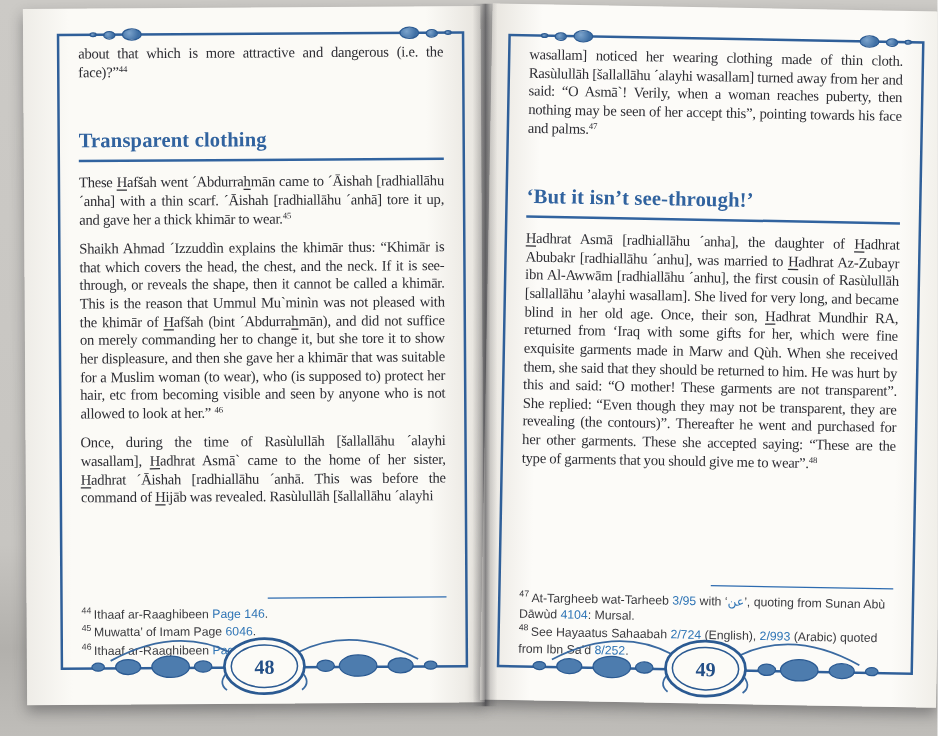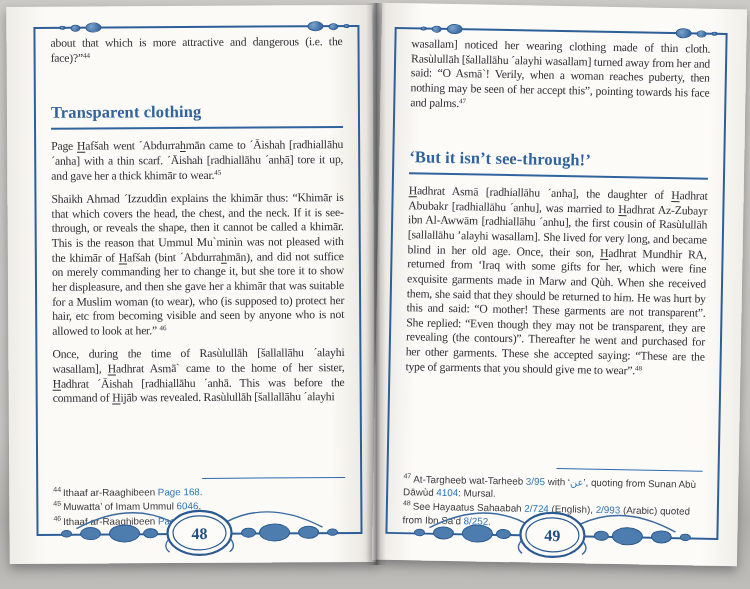--- a/index.html
+++ b/index.html
@@ -10,21 +10,21 @@
     --body-text:#2e2e34;
     --page-bg:#fbfaf6;
   }
   *{box-sizing:border-box;}
   html,body{margin:0;padding:0;}
   body{
     width:750px;height:589px;overflow:hidden;position:relative;
     background:linear-gradient(180deg,#cccac6 0%,#c7c5c1 74%,#b2b0ac 88%,#bfbdb9 100%);
     font-family:"Liberation Serif","DejaVu Serif",serif;
   }
-  .photo{position:absolute;inset:0;}
+  .photo{position:absolute;inset:0;margin-left:12px;}
   .page{
     position:absolute;top:6px;height:557px;width:366px;
     background:linear-gradient(90deg,#eeece7 0%,var(--page-bg) 10%,var(--page-bg) 88%,#e6e3dd 100%);
     box-shadow:0 5px 11px rgba(30,30,35,.38);
   }
   .page.left{left:8px;transform:rotate(-.35deg);}
   .page.right{
     left:377px;width:365px;transform:rotate(1.05deg);
     background:linear-gradient(90deg,#e8e5df 0%,#fcfbf8 11%,#fcfbf8 90%,#f0eee8 100%);
   }
@@ -104,28 +104,28 @@
         </span>
       <span class="beads beads-tr">
           <i class="b3"></i>
           <i class="b2"></i>
           <i class="b1"></i>
         </span>
 
       <div class="content">
         <p class="body"><span>about that which is more attractive and dangerous (i.e. the face)?”</span><span class="seg-sup">44</span></p>
         <h2 class="heading">Transparent clothing</h2>
-        <p class="body"><span>Page </span><span class="seg-u">H</span><span>afšah went ´Abdurra</span><span class="seg-u">h</span><span>mān came to ´Āishah [radhiallāhu ´anha] with a thin scarf. ´Āishah [radhiallāhu ´anhā] tore it up, and gave her a thick khimār to wear.</span><span class="seg-sup">45</span></p>
+        <p class="body"><span>These </span><span class="seg-u">H</span><span>afšah went ´Abdurra</span><span class="seg-u">h</span><span>mān came to ´Āishah [radhiallāhu ´anha] with a thin scarf. ´Āishah [radhiallāhu ´anhā] tore it up, and gave her a thick khimār to wear.</span><span class="seg-sup">45</span></p>
         <p class="body"><span>Shaikh Ahmad ´Izzuddìn explains the khimār thus: “Khimār is that which covers the head, the chest, and the neck. If it is see-through, or reveals the shape, then it cannot be called a khimār. This is the reason that Ummul Mu`minìn was not pleased with the khimār of </span><span class="seg-u">H</span><span>afšah (bint ´Abdurra</span><span class="seg-u">h</span><span>mān), and did not suffice on merely commanding her to change it, but she tore it to show her displeasure, and then she gave her a khimār that was suitable for a Muslim woman (to wear), who (is supposed to) protect her hair, etc from becoming visible and seen by anyone who is not allowed to look at her.” </span><span class="seg-sup">46</span></p>
         <p class="body"><span>Once, during the time of Rasùlullāh [šallallāhu ´alayhi wasallam], </span><span class="seg-u">H</span><span>adhrat Asmā` came to the home of her sister, </span><span class="seg-u">H</span><span>adhrat ´Āishah [radhiallāhu ´anhā. This was before the command of </span><span class="seg-u">H</span><span>ijāb was revealed. Rasùlullāh [šallallāhu ´alayhi</span></p>
 
         <div class="footnotes">
           <div class="fn-sep"></div>
-          <div class="footnote"><sup class="fn-num">44</sup><span class="fn-text"><span>Ithaaf ar-Raaghibeen </span><span class="seg-blue">Page 168</span><span>.</span></span></div>
-          <div class="footnote"><sup class="fn-num">45</sup><span class="fn-text"><span>Muwatta’ of Imam Ummul </span><span class="seg-blue">6046</span><span>.</span></span></div>
+          <div class="footnote"><sup class="fn-num">44</sup><span class="fn-text"><span>Ithaaf ar-Raaghibeen </span><span class="seg-blue">Page 146</span><span>.</span></span></div>
+          <div class="footnote"><sup class="fn-num">45</sup><span class="fn-text"><span>Muwatta’ of Imam Page </span><span class="seg-blue">6046</span><span>.</span></span></div>
           <div class="footnote"><sup class="fn-num">46</sup><span class="fn-text"><span>Ithaaf ar-Raaghibeen </span><span class="seg-blue">Page 150</span><span>.</span></span></div>
         </div>
       </div>
 
       <svg class="medallion" viewBox="0 0 310 54">
         <path class="arc" d="M128,16 Q 84,-6 32,22"></path>
         <path class="arc" d="M182,16 Q 226,-6 278,22"></path>
         <path class="arc" d="M126,31 q -9,9 -1,15"></path>
         <path class="arc" d="M184,31 q 9,9 1,15"></path>
         <ellipse class="bead" cx="22" cy="27" rx="5" ry="3.2"></ellipse>

